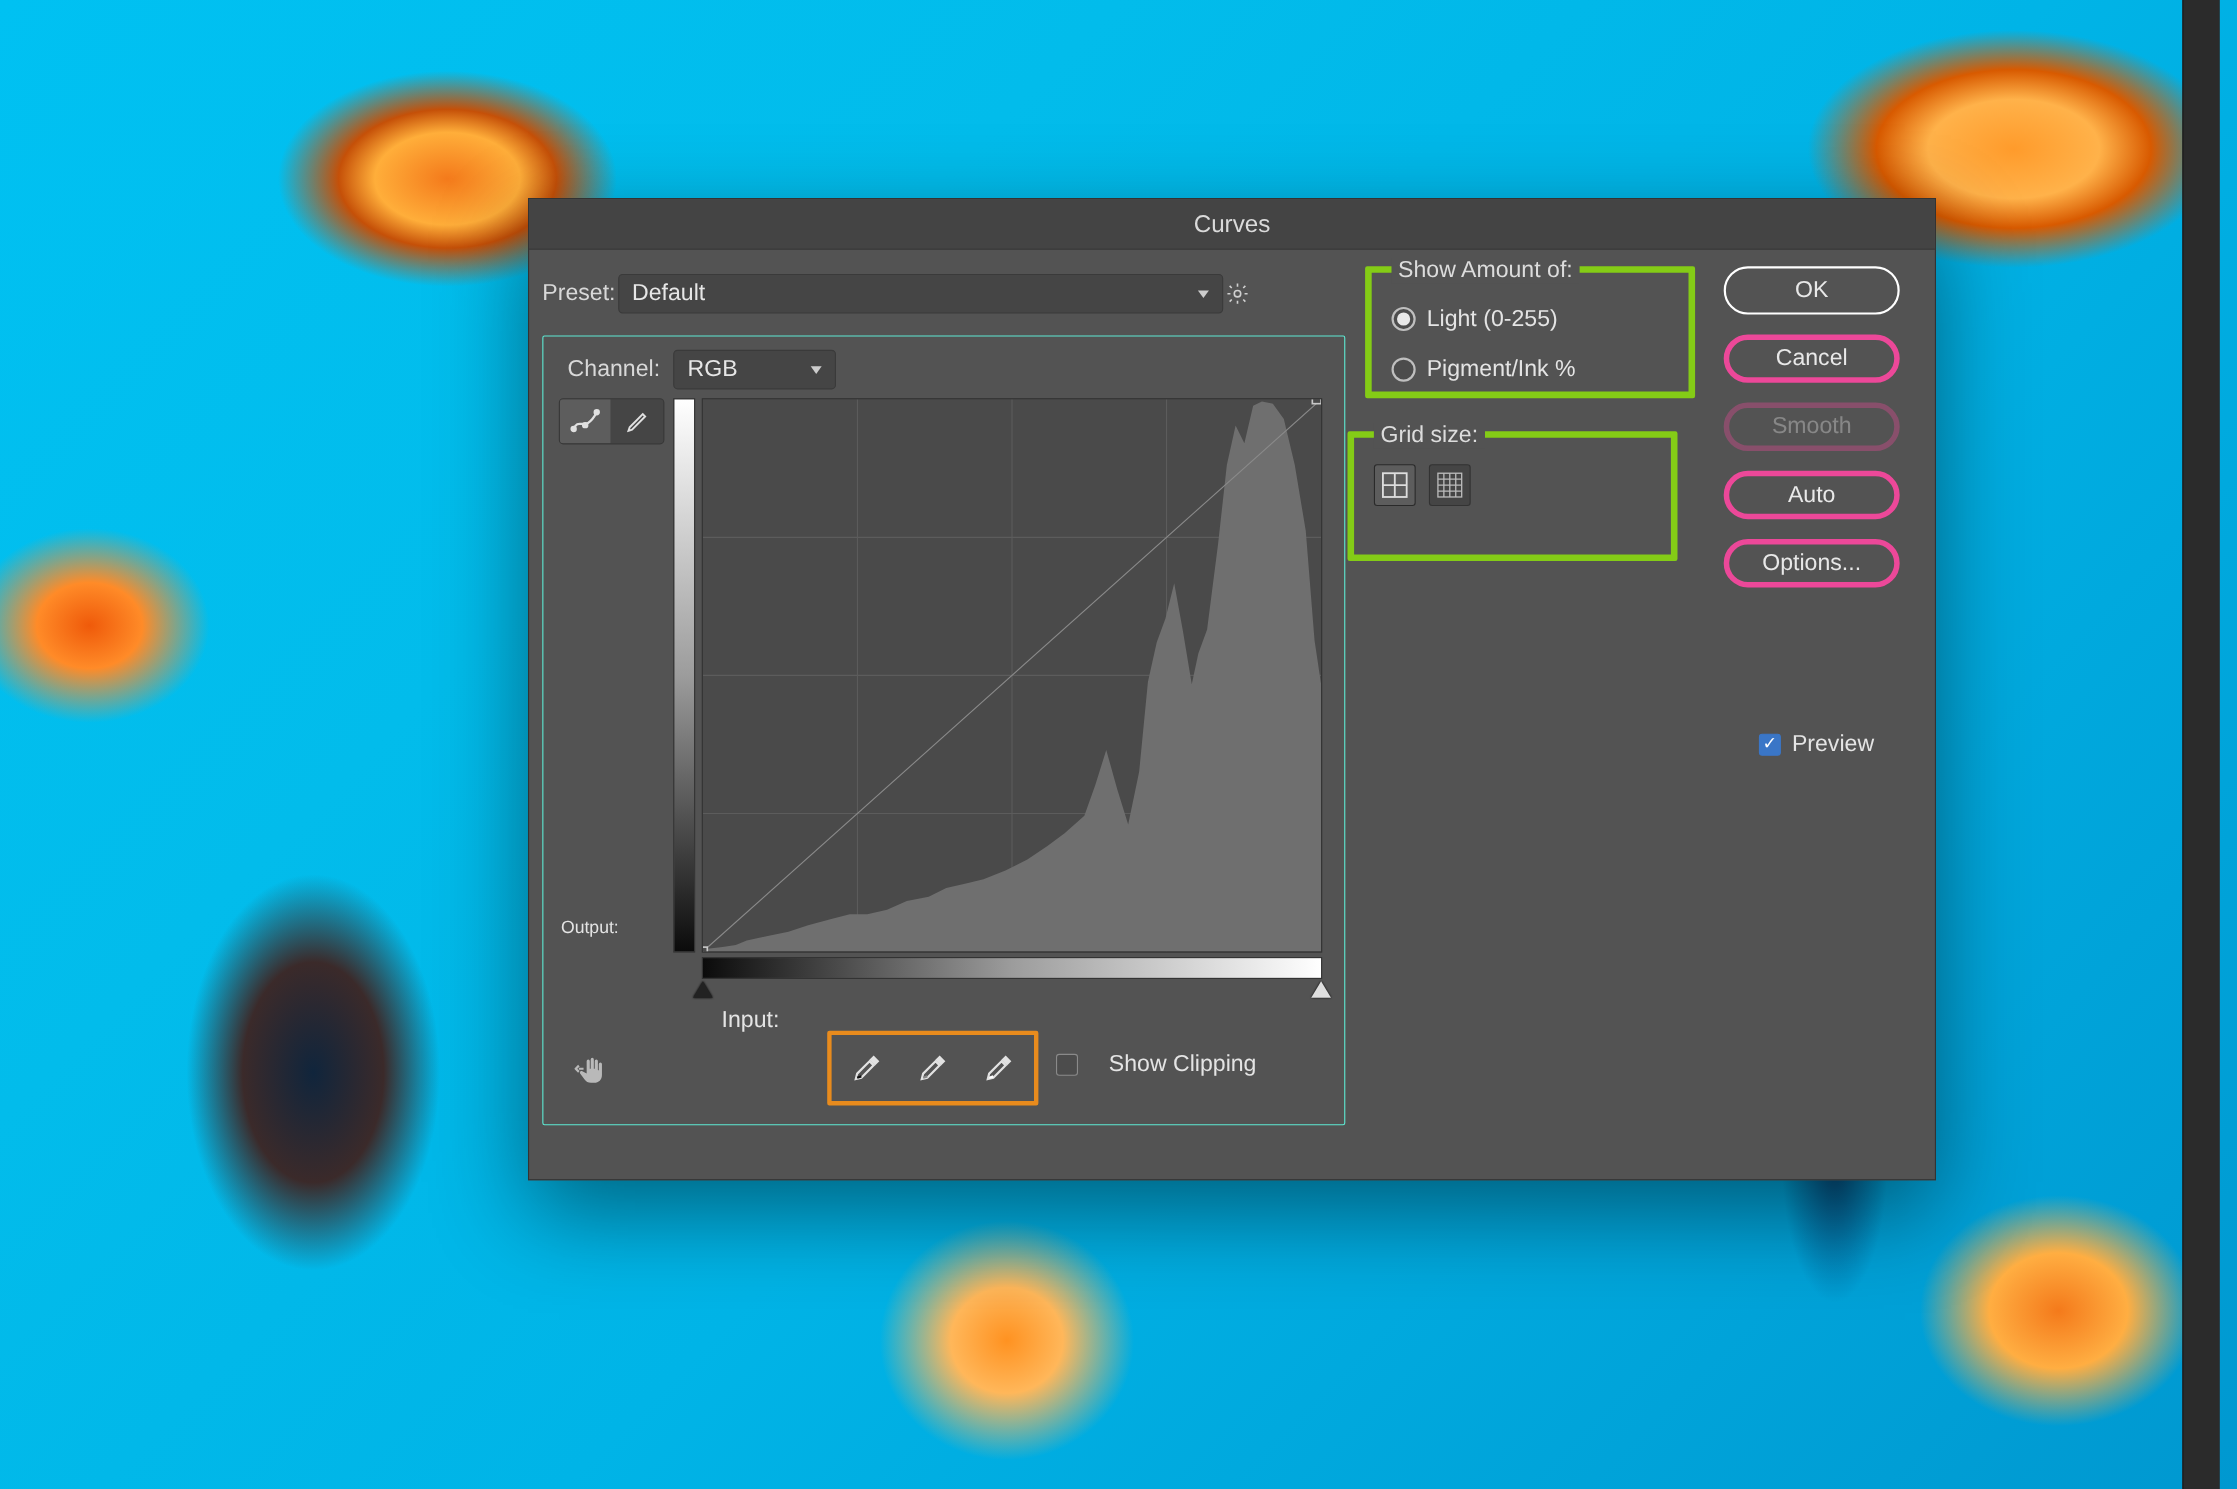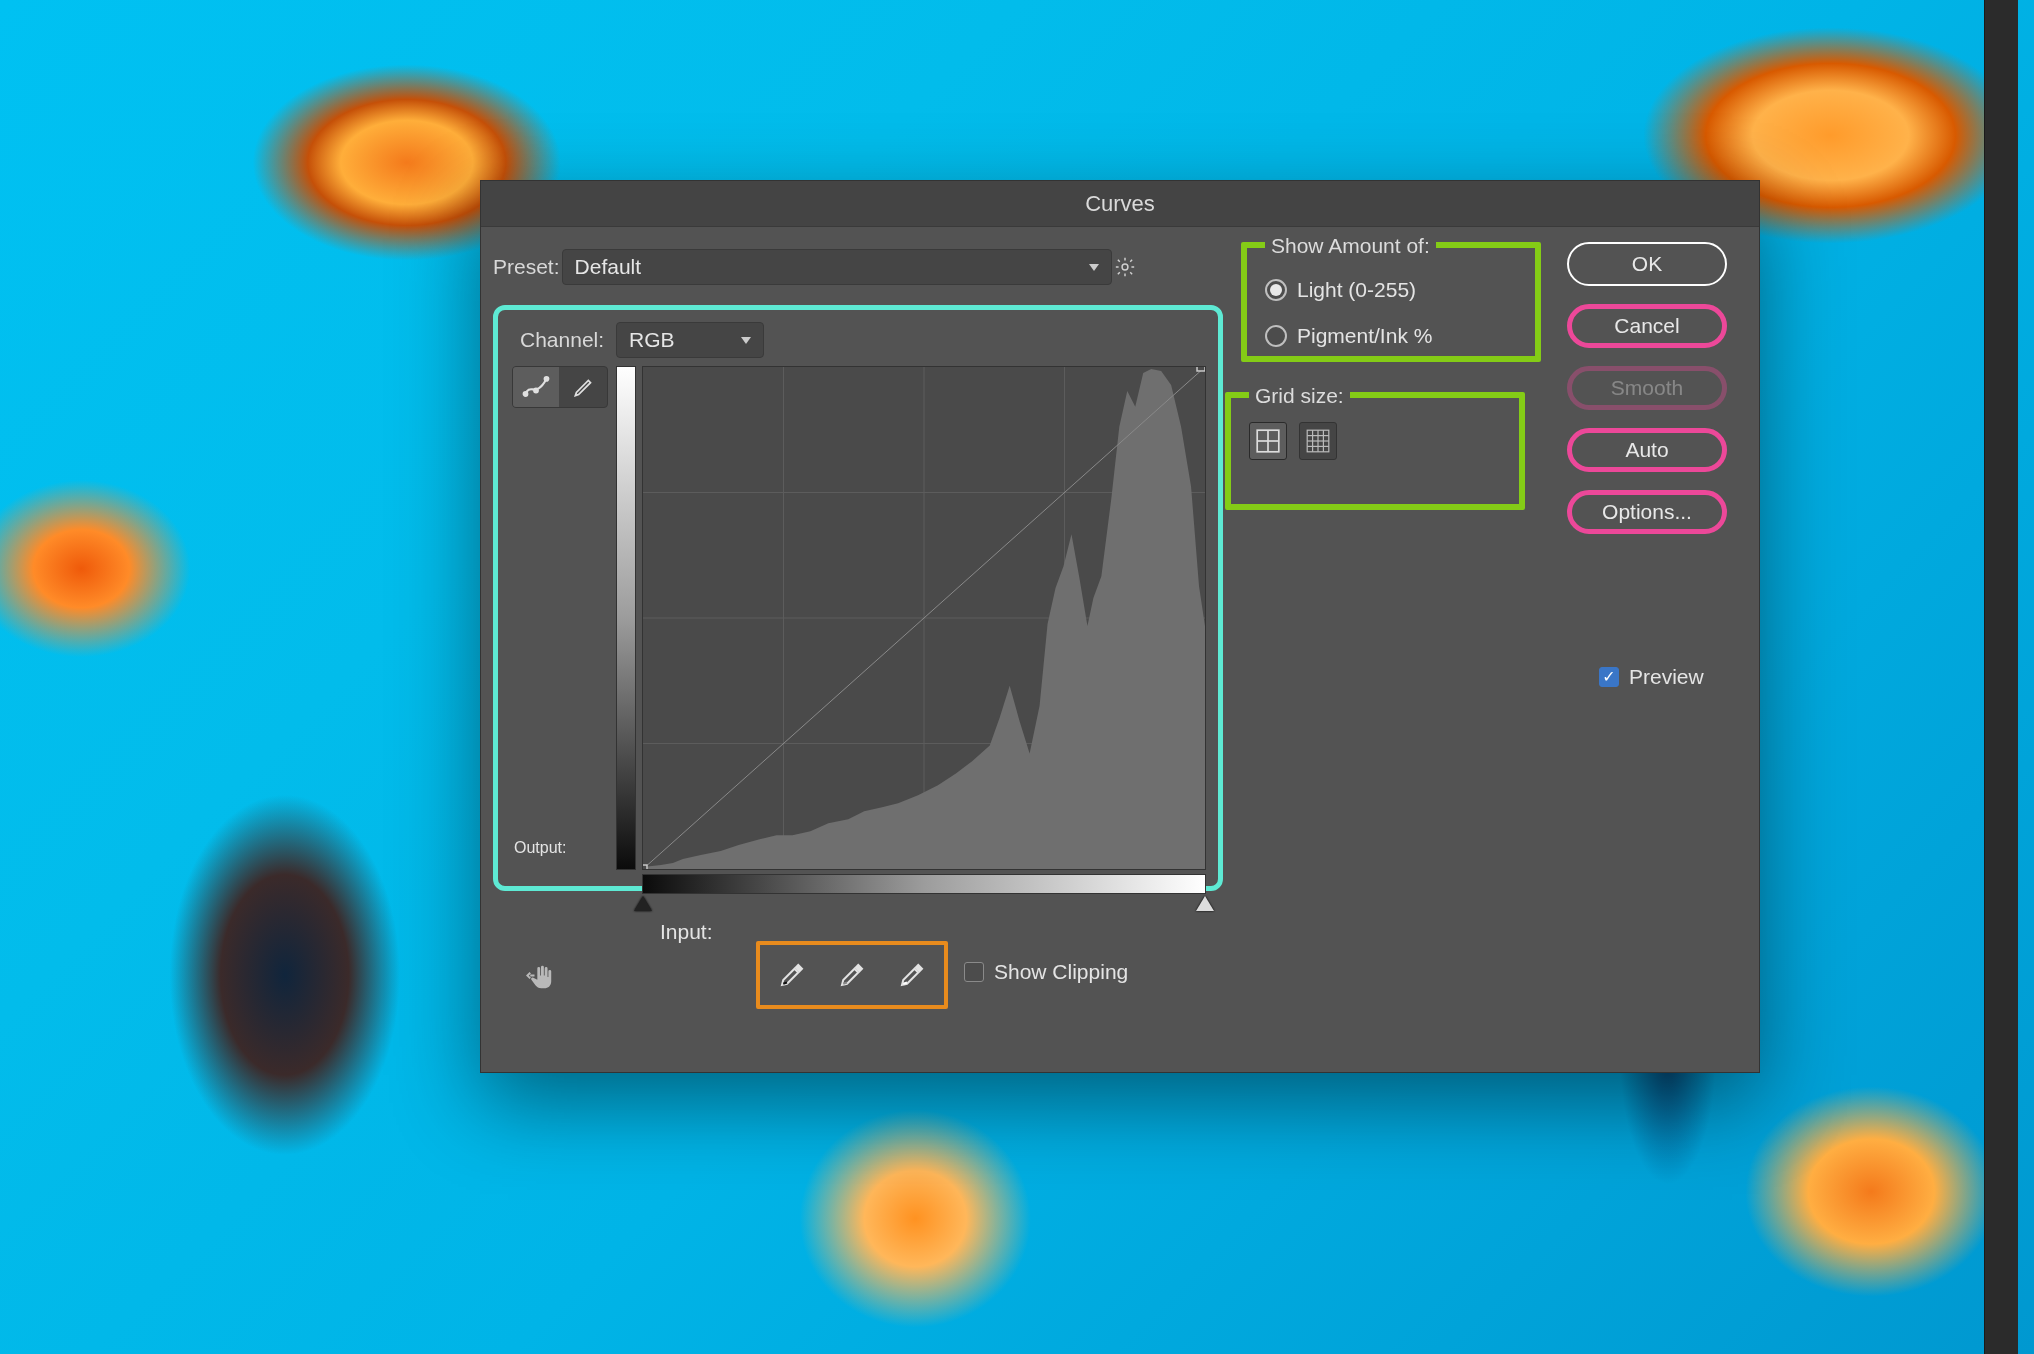--- a/index.html
+++ b/index.html
@@ -66,24 +66,24 @@
     border-right: 5px solid transparent;
     border-top: 7px solid #cccccc;
   }
   .gear-icon {
     width: 24px; height: 24px; color: #d0d0d0; cursor: pointer;
     display:flex;align-items:center;
   }
   .graph-panel {
     position: absolute;
     left: 12px; top: 78px;
-    width: 730px; height: 586px;
-    border: 5px solid #5eead4;
+    width: 730px; height: 718px;
+    border: 1px solid #5eead4;
     background: #535353;
-    border-radius: 12px;
+    border-radius: 2px;
   }
   .channel-row {
     position: absolute; left: 22px; top: 12px;
     display: flex; align-items: center; gap: 12px;
   }
   .tool-pair {
     position: absolute; left: 14px; top: 56px;
     display: flex; gap: 2px;
     background: #454545;
     border: 1px solid #383838;
@@ -151,21 +151,21 @@
     background: rgba(0,0,0,0);
   }
   .eyedrop-btn {
     width: 60px; height: 56px;
     display: flex; align-items: center; justify-content: center;
     cursor: pointer;
     color: #e2e2e2;
   }
   .show-clip {
     position: absolute; left: 466px; top: 650px;
-    display: flex; align-items: center; gap: 10px;
+    display: flex; align-items: center; gap: 28px;
   }
   .chk {
     width: 20px; height: 20px;
     border: 1px solid #8a8a8a;
     border-radius: 3px;
     background: #4c4c4c;
     display:flex;align-items:center;justify-content:center;
     cursor:pointer;
     color:#fff; font-size:16px; line-height:1;
   }

